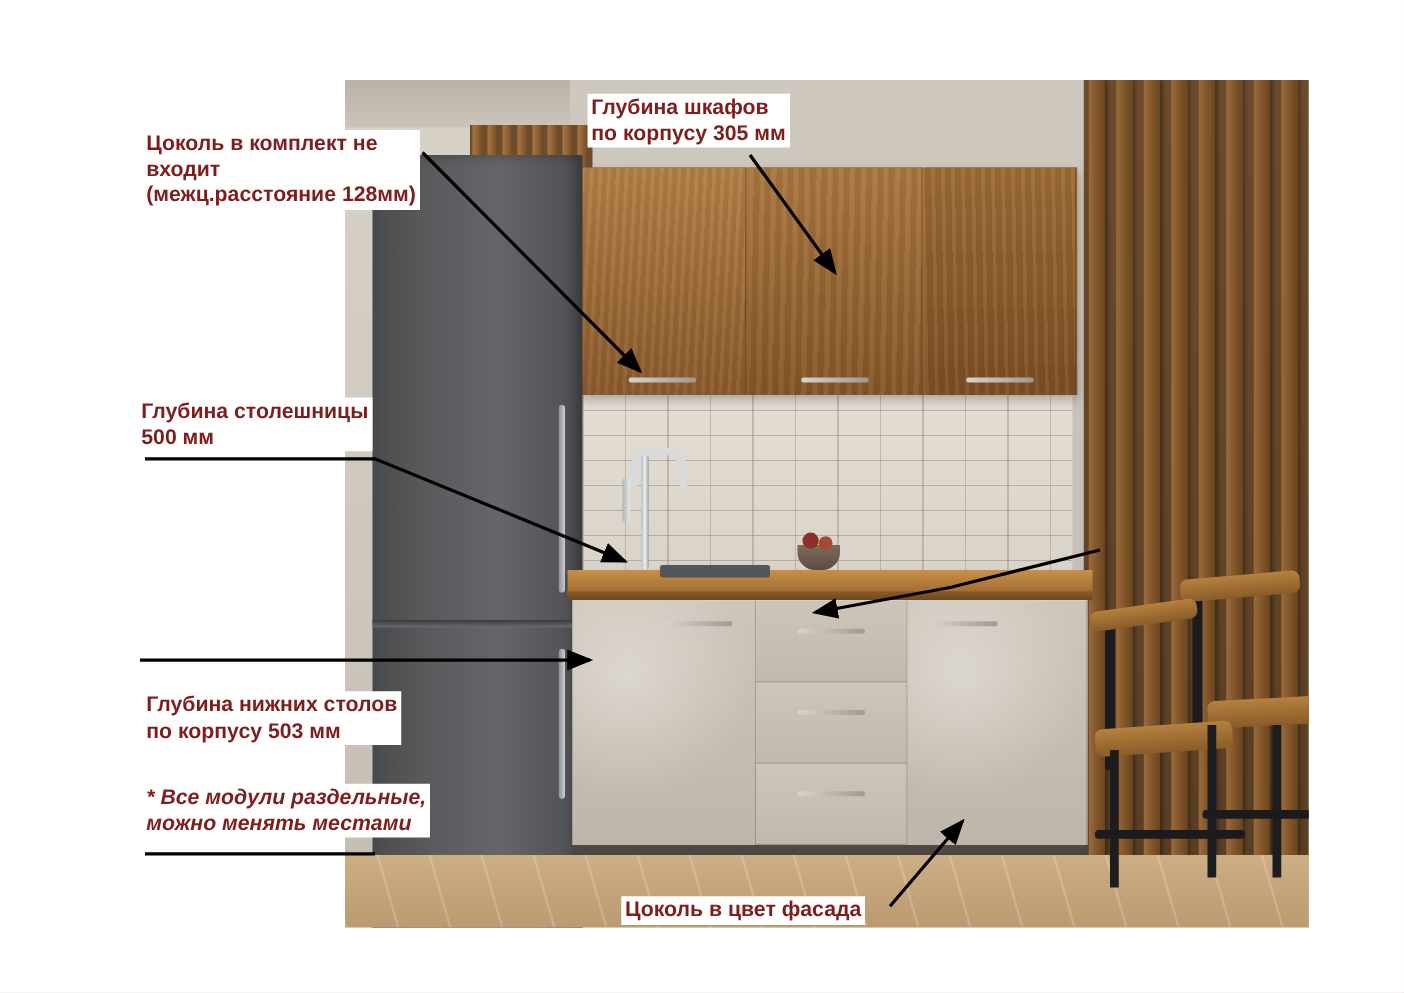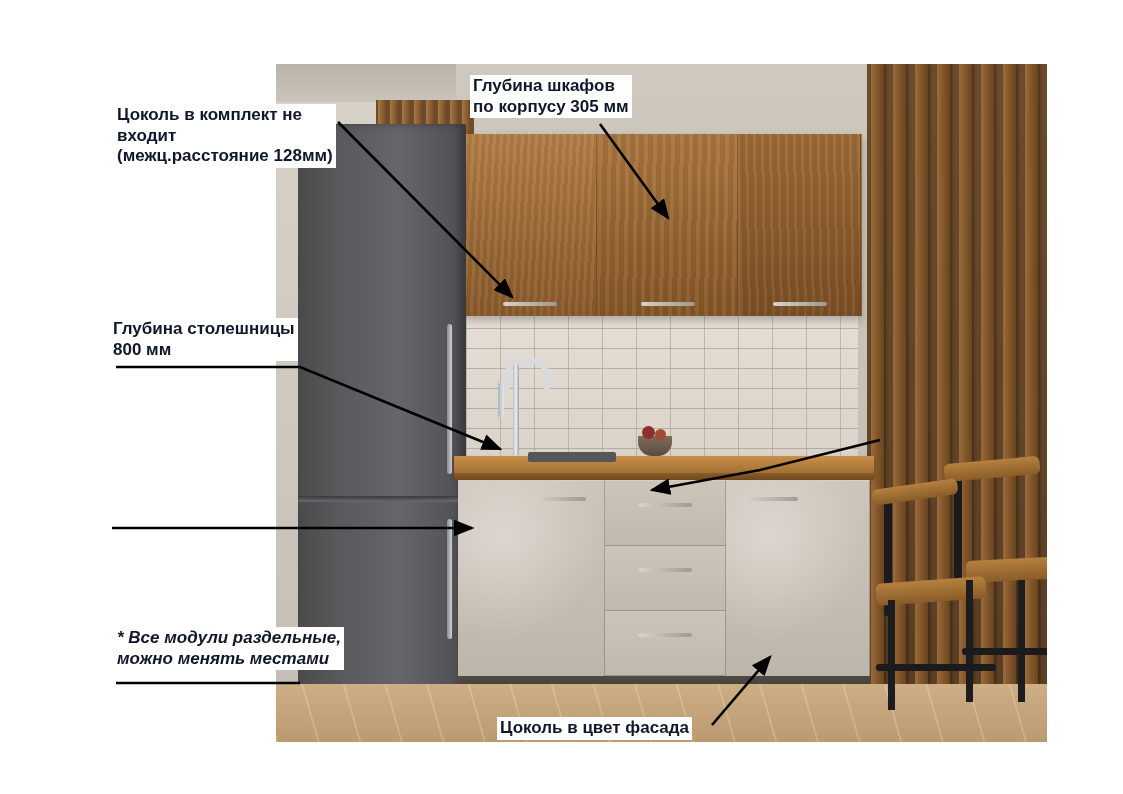--- a/index.html
+++ b/index.html
@@ -212,21 +212,21 @@
     position: absolute; width: 7px; background: #1d1d1f;
   }
   .frame-dark {
     position: absolute; background: #1b1b1d; border-radius: 3px;
   }
 
   
   .label {
     position: absolute;
     background: #ffffff;
-    color: #0f172a;
+    color: #7f1d1d;
     font-weight: bold;
     line-height: 1.22;
     white-space: pre-line;
     padding: 1px 3px;
   }
   .label.italic { font-style: italic; font-weight: bold; }
   svg.arrows {
     position: absolute; left: 0; top: 0; width: 1123px; height: 794px;
     pointer-events: none;
   }
@@ -348,22 +348,24 @@
   </svg>
 
   <div class="label" style="left:114px; top:104px; font-size:17px;">Цоколь в комплект не
 входит
 (межц.расстояние 128мм)</div>
 
   <div class="label" style="left:470px; top:75px; font-size:17px;">Глубина шкафов
 по корпусу 305 мм</div>
 
   <div class="label" style="left:110px; top:318px; font-size:17px;">Глубина столешницы
-  800 мм</div>
-
-
+  500 мм</div>
+
+
+  <div class="label" style="left:114px; top:553px; font-size:17px;">Глубина нижних столов
+по корпусу 503 мм</div>
 
   <div class="label italic" style="left:114px; top:627px; font-size:17px;">* Все модули раздельные,
 можно менять местами</div>
 
   <div class="label" style="left:497px; top:717px; font-size:17px;">Цоколь в цвет фасада</div>
 
 </div>
 
 </body></html>

